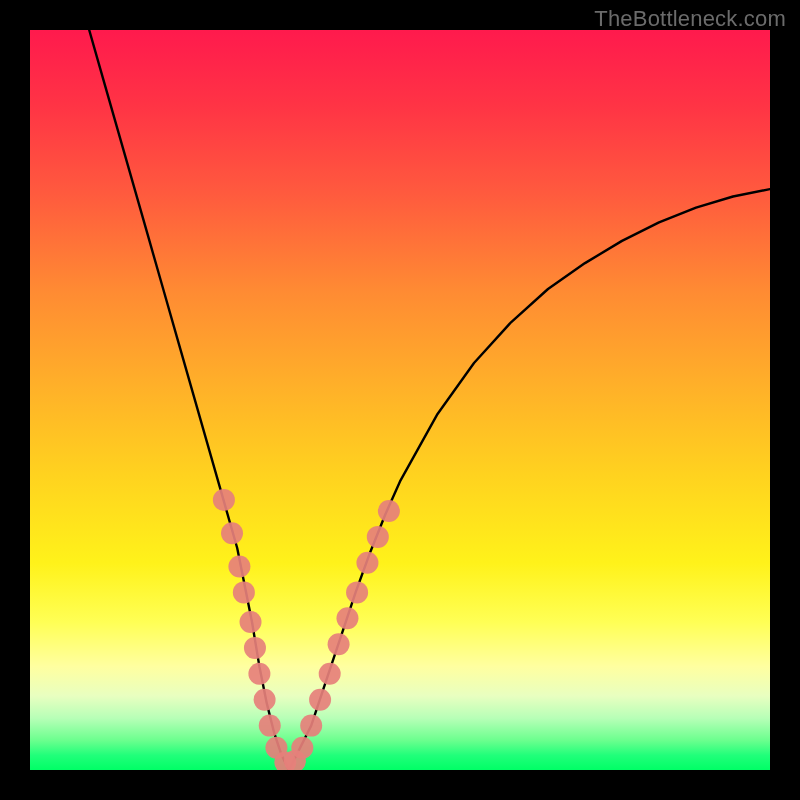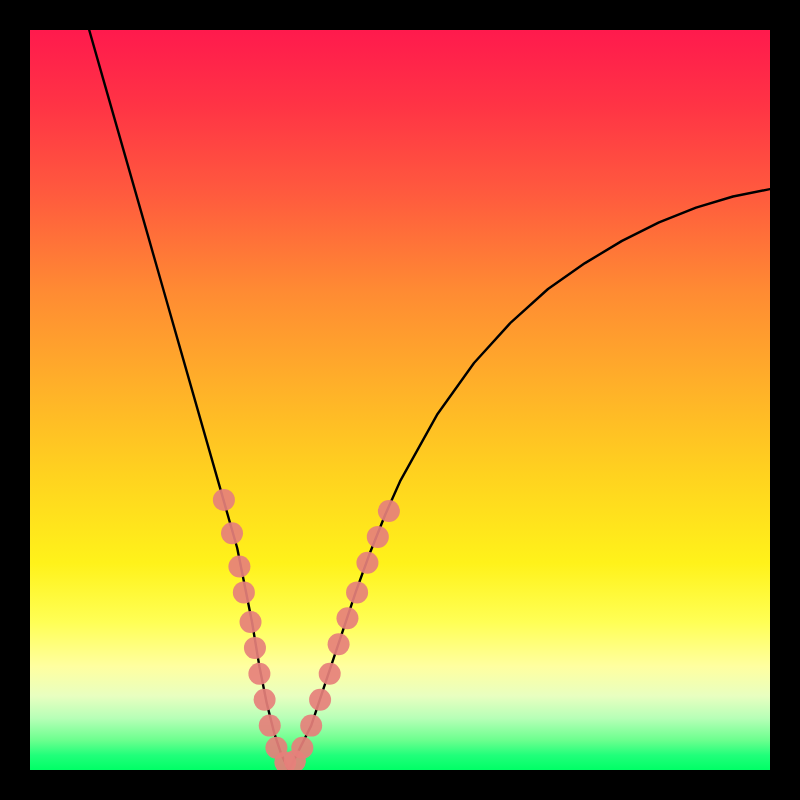--- a/index.html
+++ b/index.html
@@ -90,13 +90,14 @@
           <circle cx="299.70" cy="643.80" r="11" fill="#e6807b" fill-opacity="0.92"></circle>
           <circle cx="308.58" cy="614.20" r="11" fill="#e6807b" fill-opacity="0.92"></circle>
           <circle cx="317.46" cy="588.30" r="11" fill="#e6807b" fill-opacity="0.92"></circle>
           <circle cx="327.08" cy="562.40" r="11" fill="#e6807b" fill-opacity="0.92"></circle>
           <circle cx="337.44" cy="532.80" r="11" fill="#e6807b" fill-opacity="0.92"></circle>
           <circle cx="347.80" cy="506.90" r="11" fill="#e6807b" fill-opacity="0.92"></circle>
           <circle cx="358.90" cy="481.00" r="11" fill="#e6807b" fill-opacity="0.92"></circle>
         </g>
     </svg>
   </div>
+  <div class="watermark">TheBottleneck.com</div>
 </div>
 
 </body></html>

